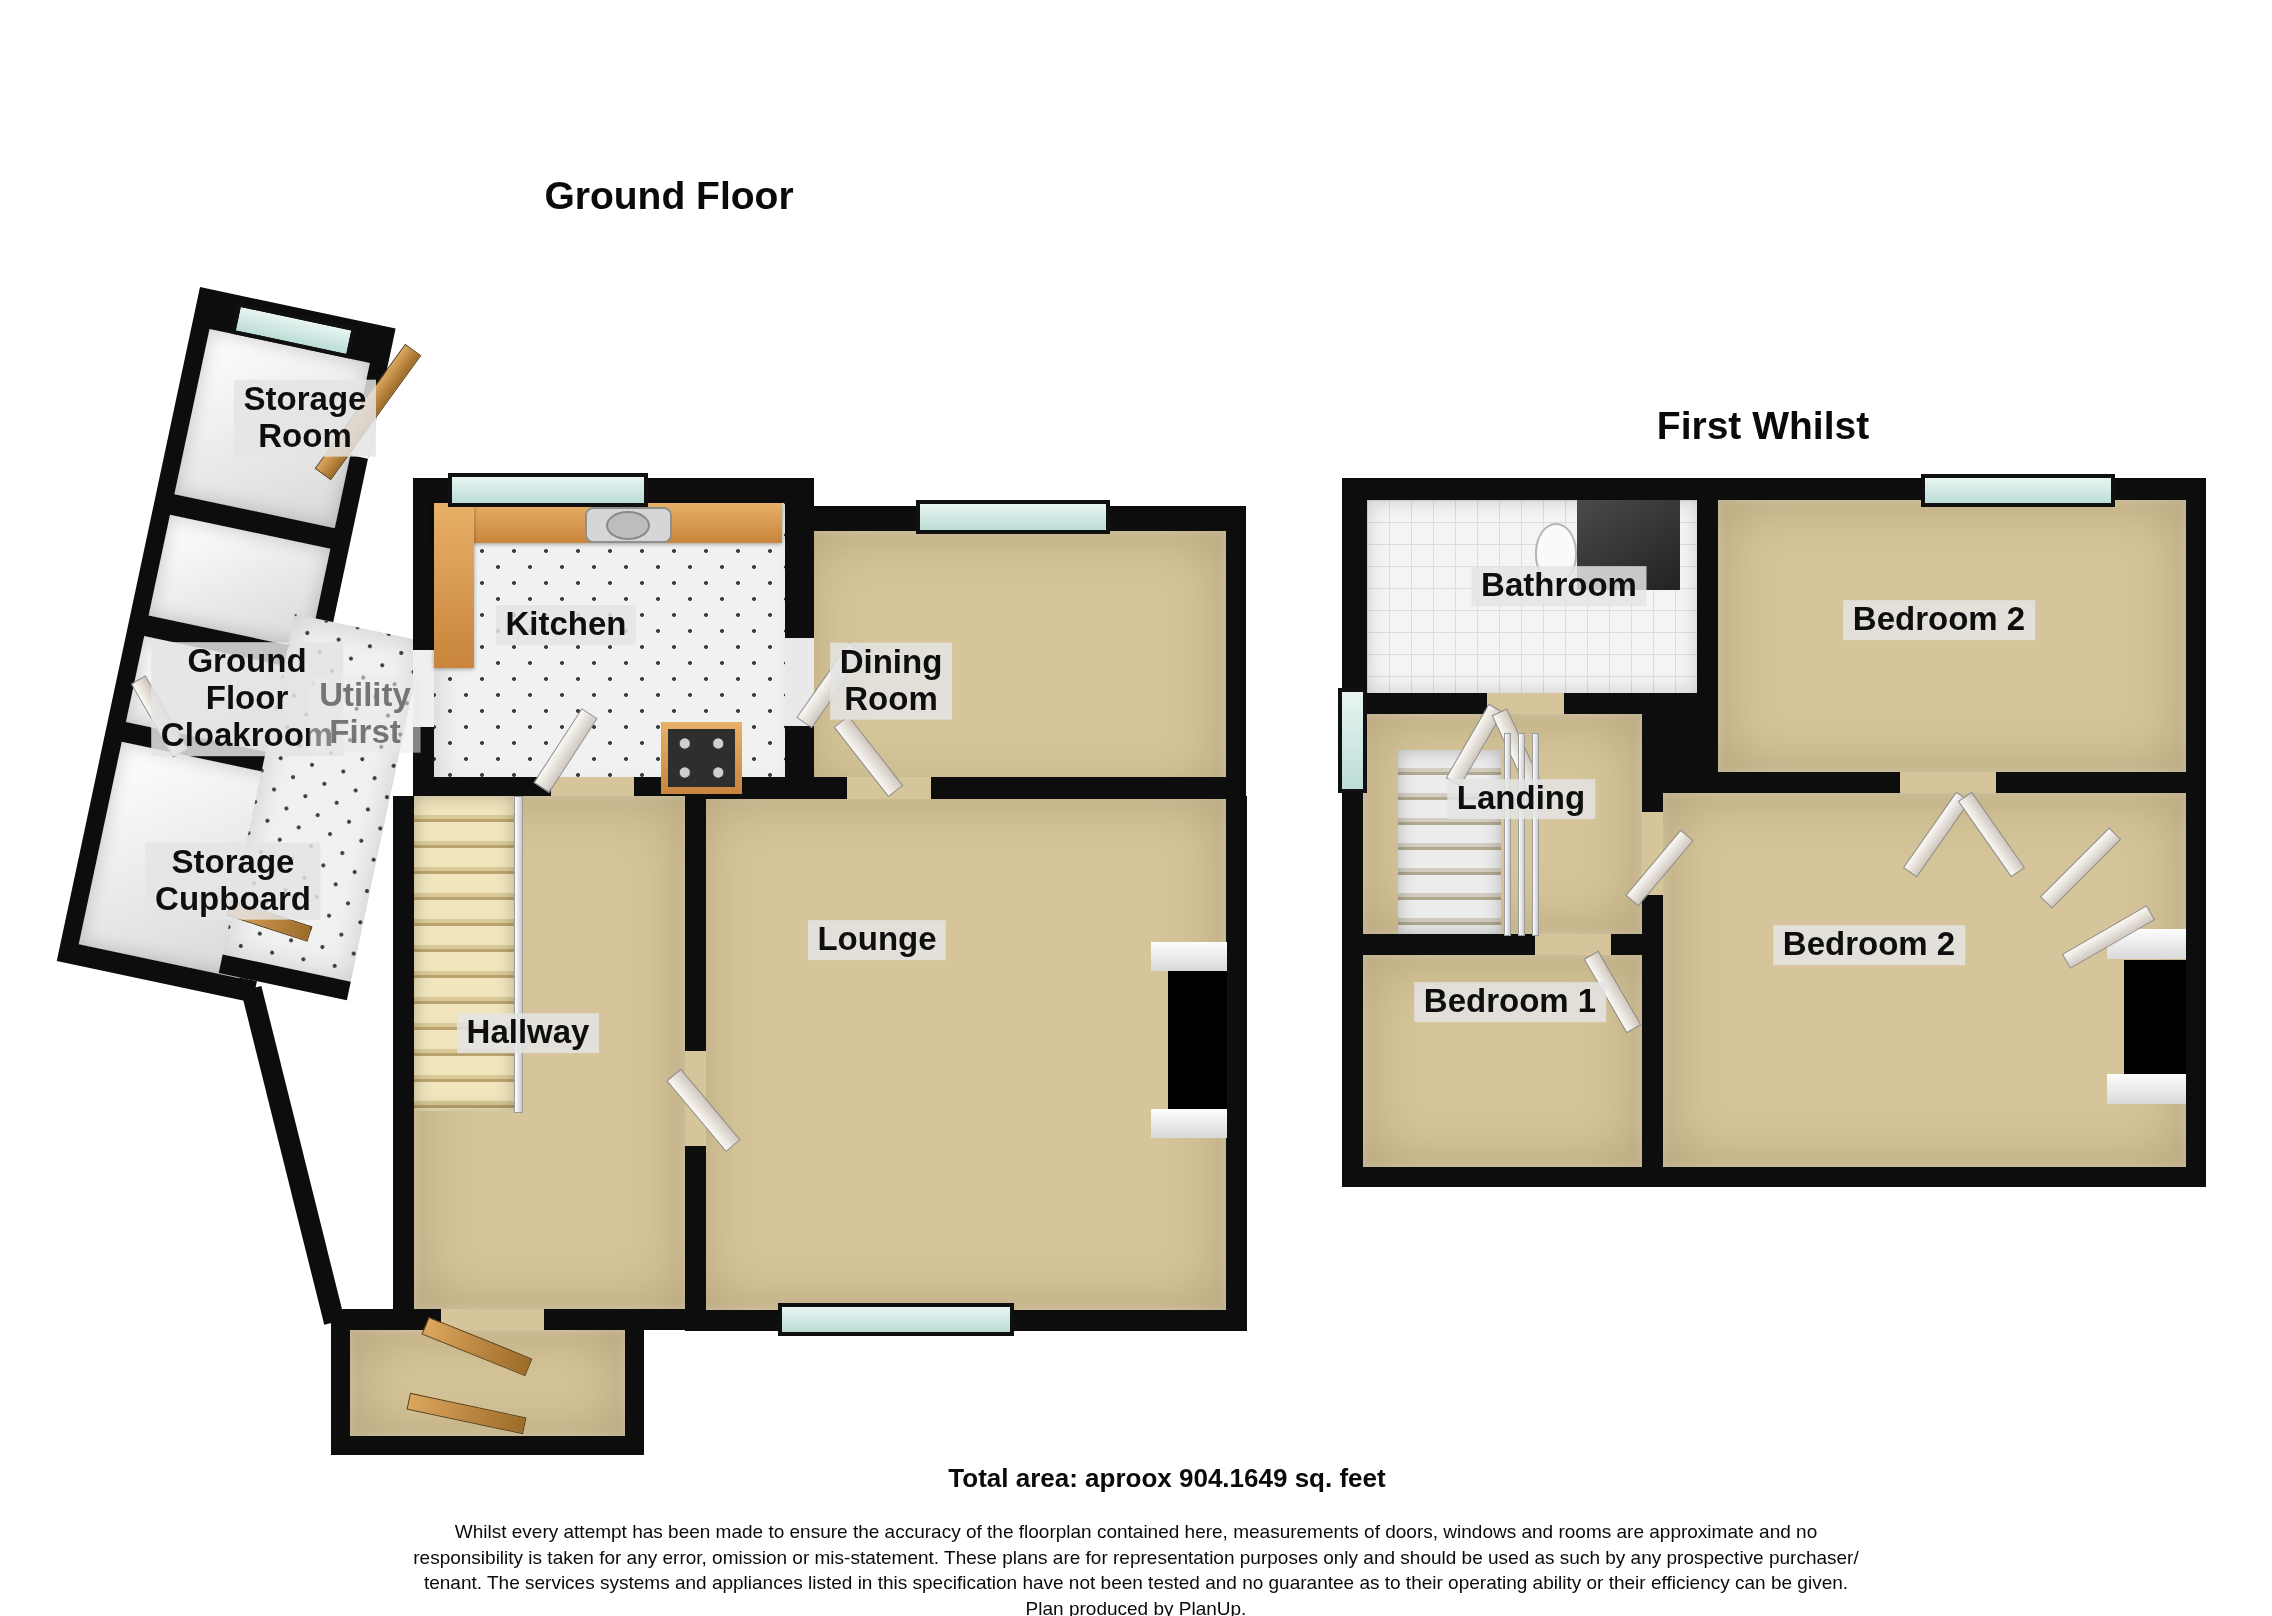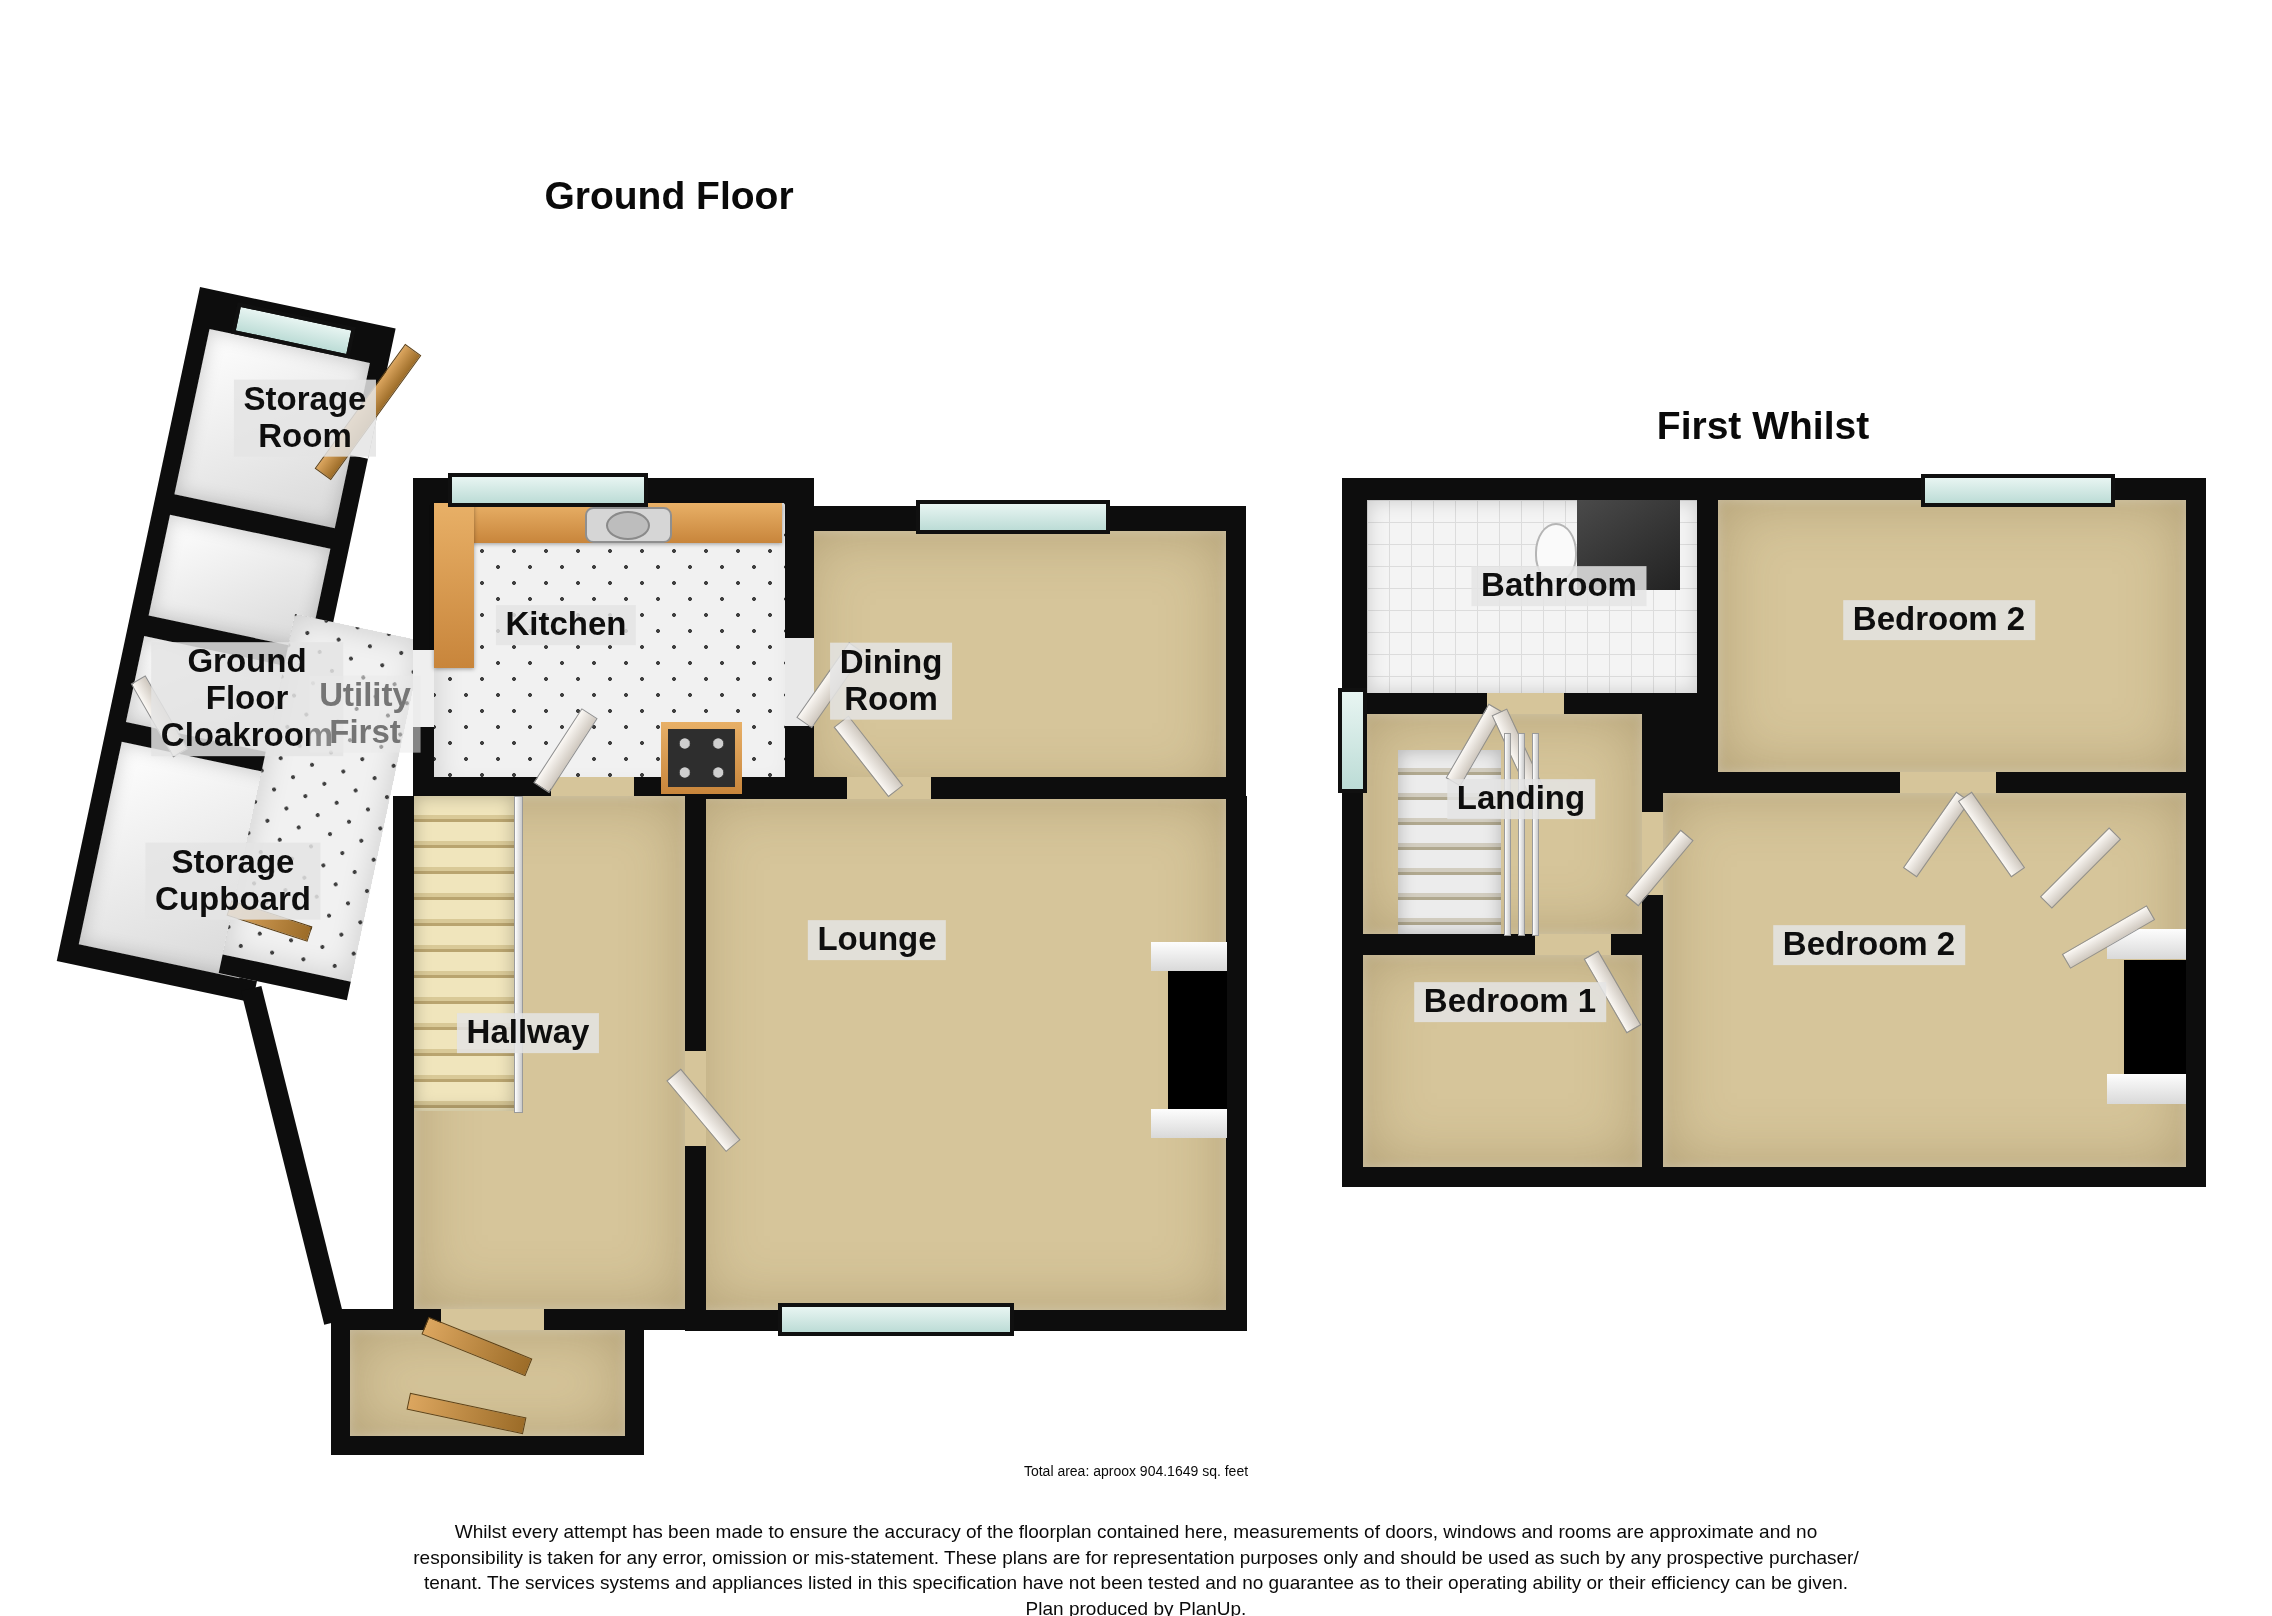--- a/index.html
+++ b/index.html
@@ -38,22 +38,22 @@
           border:0.7px solid #9a9a9a;z-index:8;}
   .fire{position:absolute;background:#000;z-index:5;}
   .fireside{position:absolute;background:linear-gradient(180deg,#fdfdfd,#d9d9d9);z-index:5;}
   .rlabel{position:absolute;transform:translate(-50%,-50%);
           background:rgba(228,228,228,.85);color:#0e0e0e;
           font-size:33px;font-weight:bold;line-height:1.12;text-align:center;
           padding:1.4px 9.6px;white-space:pre-line;z-index:40;}
   .rlabel.gray{color:var(--c-utility_text,#757575);background:rgba(233,233,233,.55);}
   .title{position:absolute;transform:translateX(-50%);font-size:39px;font-weight:bold;
           white-space:nowrap;z-index:40;}
-  .total{position:absolute;left:1136px;top:1463px;transform:translateX(-50%);
-          font-size:14px;font-weight:normal;white-space:nowrap;z-index:40;}
+  .total{position:absolute;left:1167px;top:1463px;transform:translateX(-50%);
+          font-size:26px;font-weight:bold;white-space:nowrap;z-index:40;}
   .disclaimer{position:absolute;left:1136px;top:1519px;transform:translateX(-50%);
           width:1446px;font-size:19px;line-height:25.5px;text-align:center;z-index:40;}
   .sink{position:absolute;background:#d6d6d6;border:2.1px solid #8f8f8f;border-radius:8.3px;z-index:6;}
   .sinkbowl{position:absolute;background:#bdbdbd;border:2.1px solid #8a8a8a;border-radius:50%;z-index:7;}
   .stove{position:absolute;background:linear-gradient(180deg,#e8b067,#c8853b);z-index:6;}
   .hob{position:absolute;inset:6.9px;background:#2e2e2e;
        background-image:radial-gradient(circle,#cfcfcf 4.8px,transparent 5.5px);
        background-size:50% 50%;background-position:0 0;}
   .shower{position:absolute;background:linear-gradient(145deg,#4a4a4a,#222);z-index:5;}
   .wc{position:absolute;background:#fafafa;border:2.1px solid #b5b5b5;border-radius:50% 50% 45% 45%;z-index:6;}

